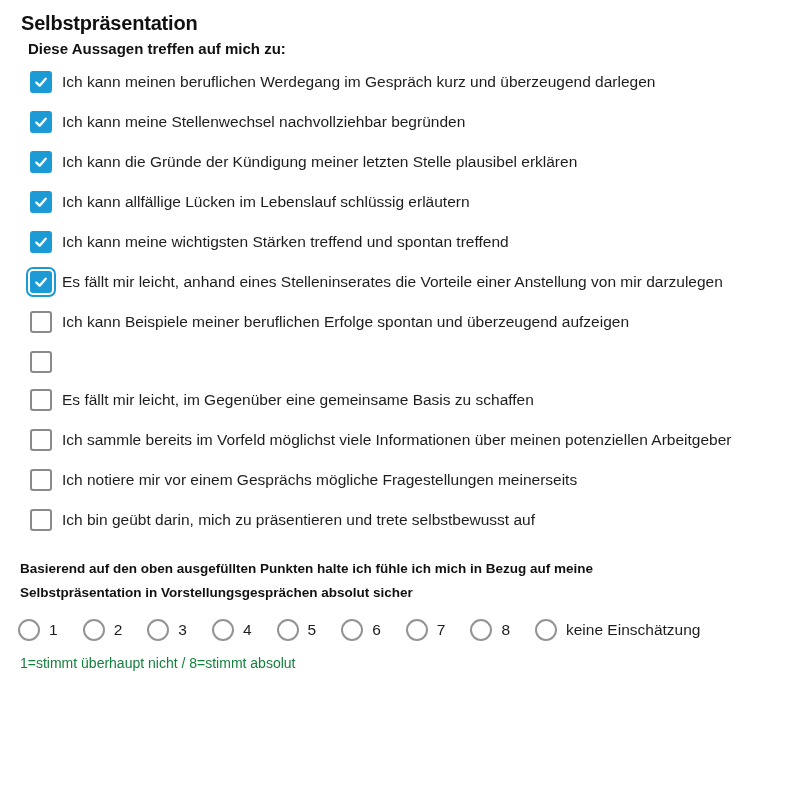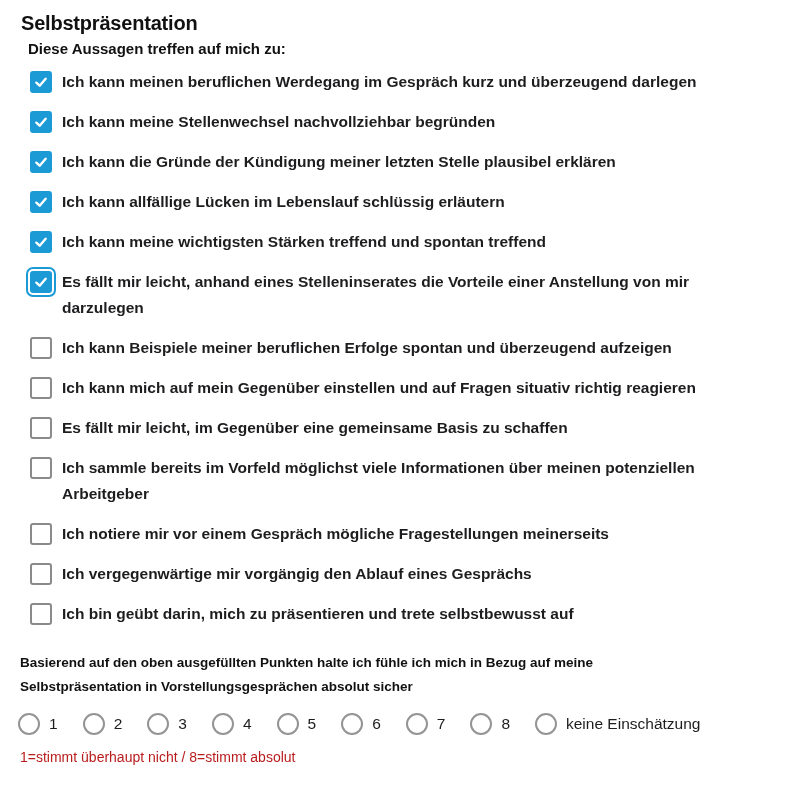--- a/index.html
+++ b/index.html
@@ -21,21 +21,21 @@
     margin-left: 1px;
     margin-top: 2px;
   }
   .section-subtitle {
     font-size: 15px;
     font-weight: 700;
     color: #111;
     margin: 5px 0 0 8px;
   }
 
-  .checklist { margin: 12px 0 0 10px; font-weight: bold; }
+  .checklist { margin: 12px 0 0 10px; }
   .check-item {
     display: flex;
     align-items: flex-start;
     gap: 10px;
     margin-bottom: 14px;
   }
   .checkbox {
     flex: 0 0 22px;
     width: 22px;
     height: 22px;
@@ -90,21 +90,21 @@
     border: 2px solid #949494;
     border-radius: 50%;
     background: #fff;
     cursor: pointer;
     flex: 0 0 22px;
   }
   .radio-label { font-size: 15.5px; color: #1d1d1f; }
   .rating-note {
     margin-top: 14px;
     font-size: 14px;
-    color: #b91c1c;
+    color: #15803d;
   }
 </style>
 </head>
 <body>
 
 <div class="page">
   <h1 class="page-title">Selbstpräsentation</h1>
   <div class="section-subtitle">Diese Aussagen treffen auf mich zu:</div>
 
   <div class="checklist">
@@ -167,50 +167,43 @@
     <span class="checkbox">
       
     </span>
     <span class="check-label">Ich kann Beispiele meiner beruflichen Erfolge spontan und überzeugend aufzeigen</span>
   </div>
 
   <div class="check-item">
     <span class="checkbox">
       
     </span>
-    <span class="check-label">Ich kann mich auf mein Gegenüber einstellen und auf Fragen situativ richtig reagieren</span>
   </div>
 
   <div class="check-item">
     <span class="checkbox">
       
     </span>
     <span class="check-label">Es fällt mir leicht, im Gegenüber eine gemeinsame Basis zu schaffen</span>
   </div>
 
   <div class="check-item">
     <span class="checkbox">
       
     </span>
     <span class="check-label">Ich sammle bereits im Vorfeld möglichst viele Informationen über meinen potenziellen Arbeitgeber</span>
   </div>
 
   <div class="check-item">
     <span class="checkbox">
       
     </span>
-    <span class="check-label">Ich notiere mir vor einem Gespräch mögliche Fragestellungen meinerseits</span>
-  </div>
-
-  <div class="check-item">
-    <span class="checkbox">
-      
-    </span>
-    <span class="check-label">Ich vergegenwärtige mir vorgängig den Ablauf eines Gesprächs</span>
-  </div>
+    <span class="check-label">Ich notiere mir vor einem Gesprächs mögliche Fragestellungen meinerseits</span>
+  </div>
+
 
   <div class="check-item">
     <span class="checkbox">
       
     </span>
     <span class="check-label">Ich bin geübt darin, mich zu präsentieren und trete selbstbewusst auf</span>
   </div>
 </div>
 
   <div class="rating-section">

